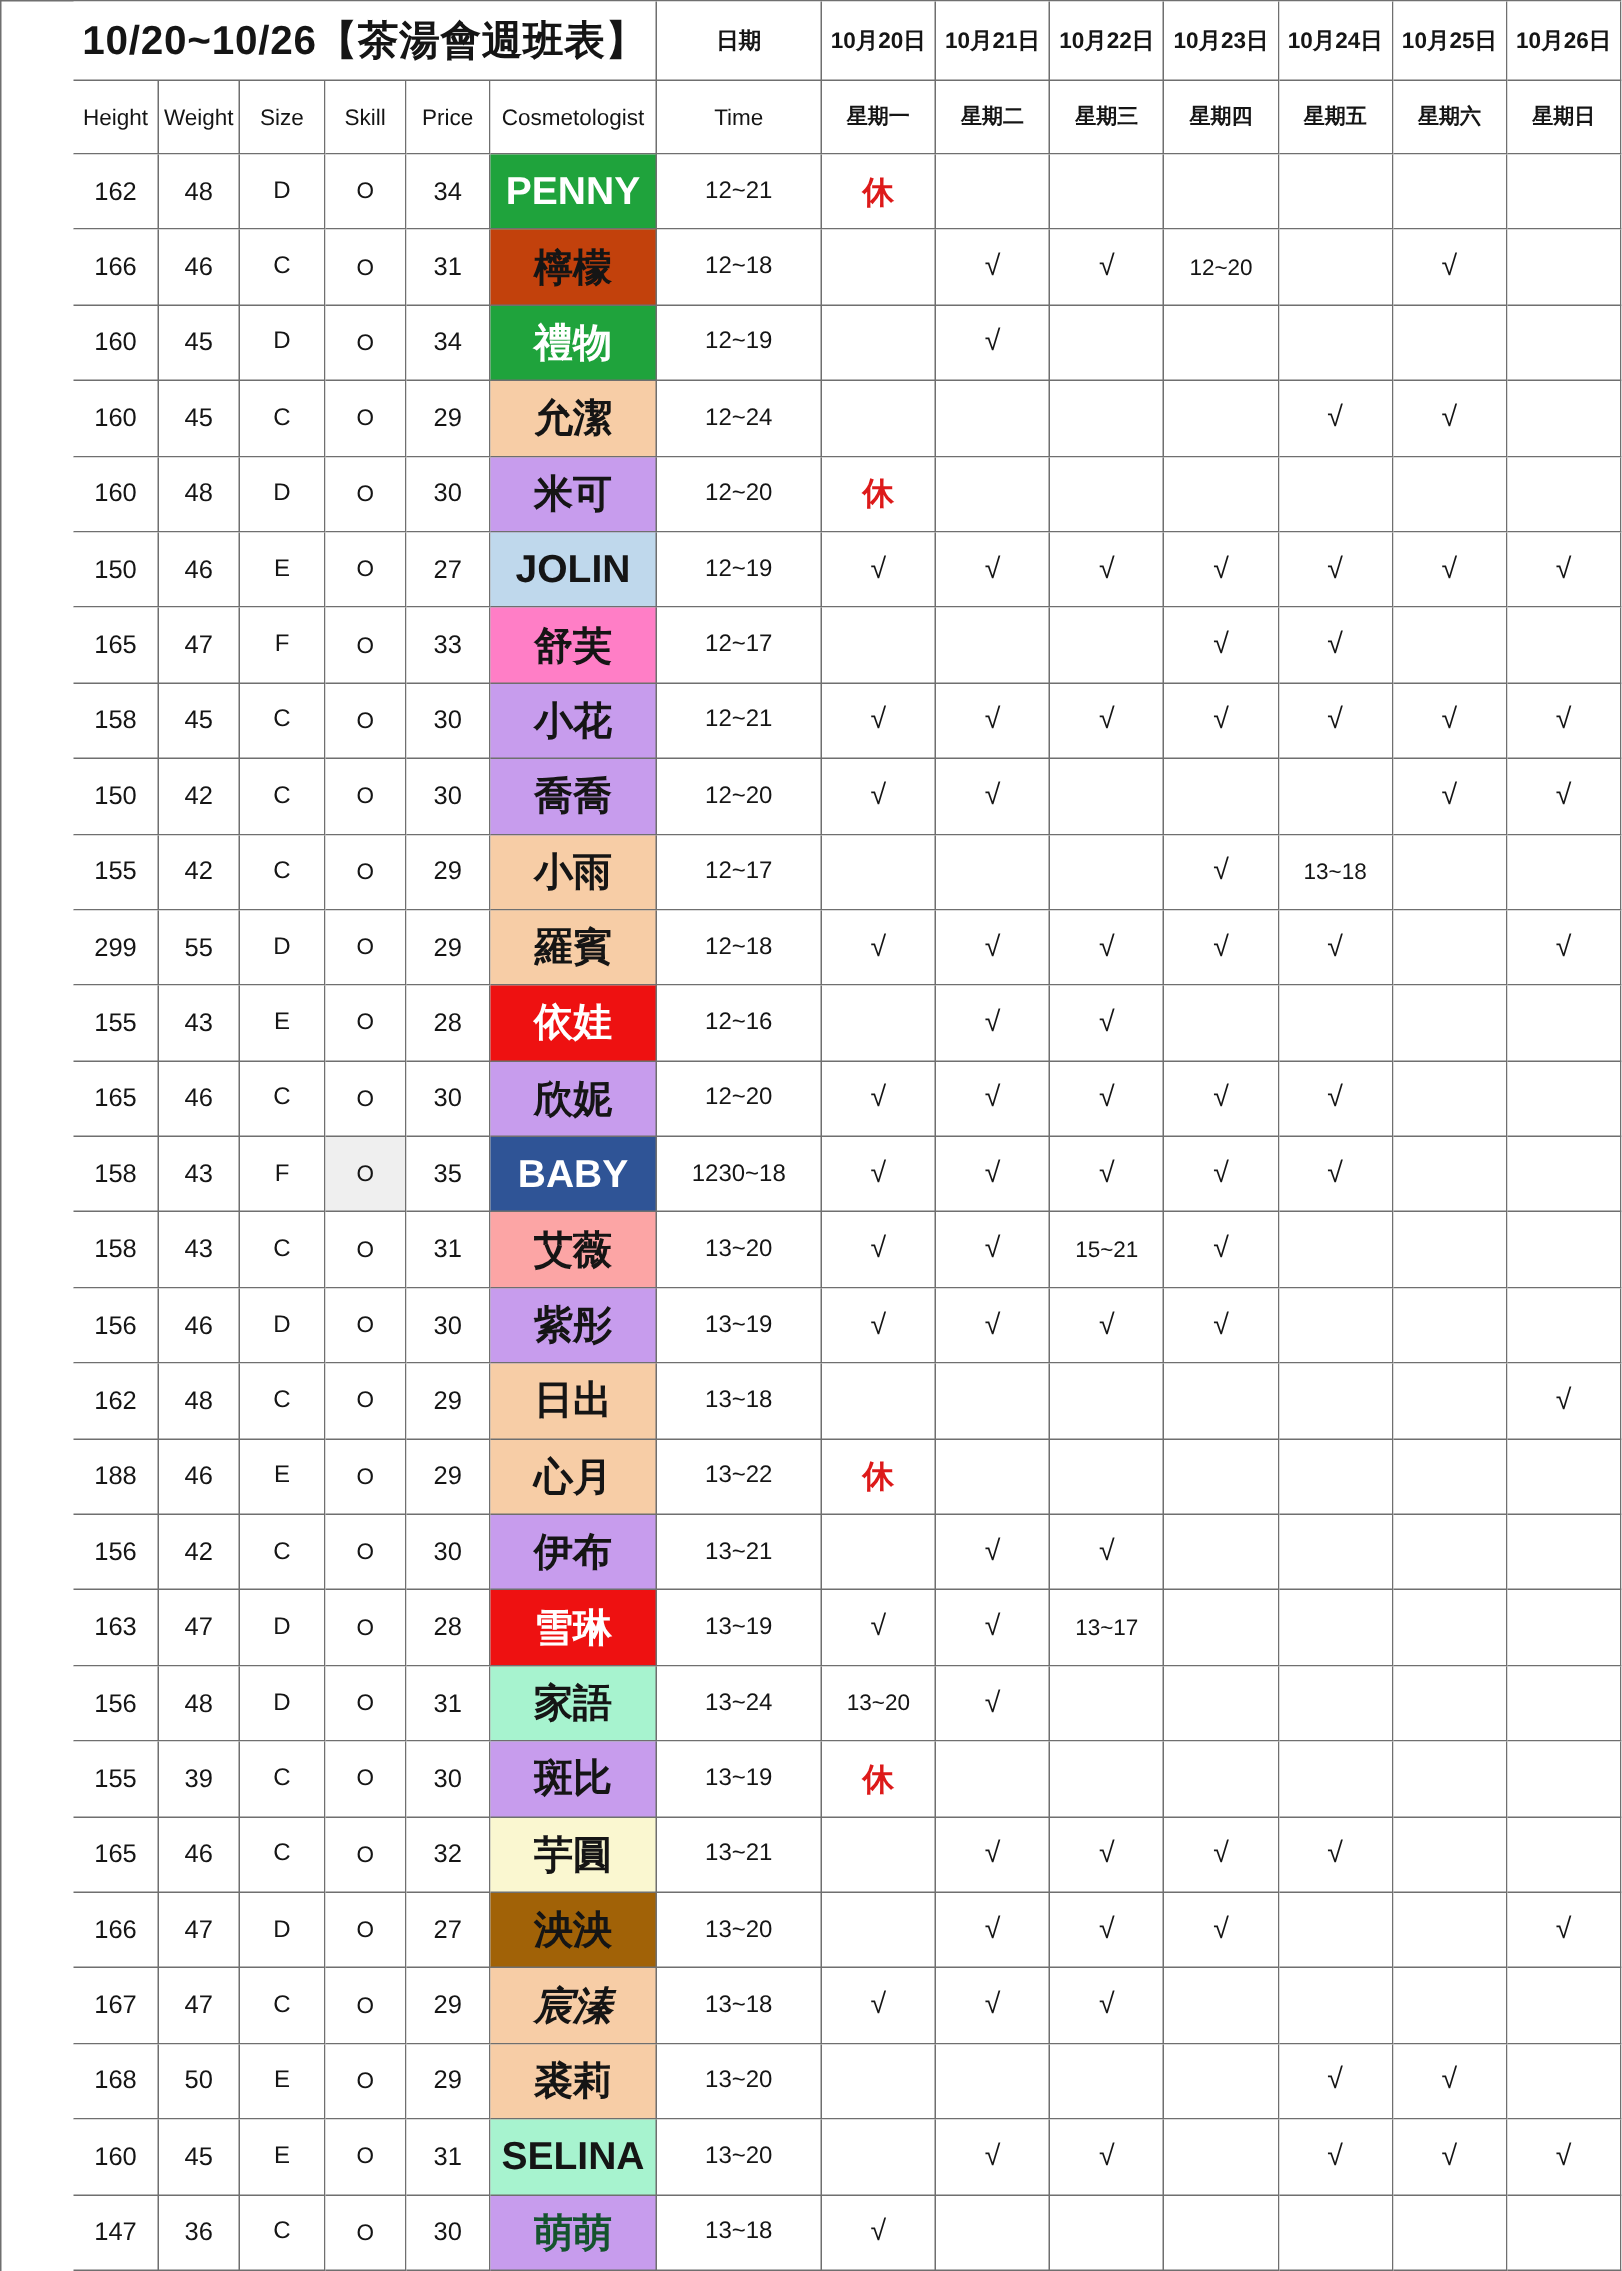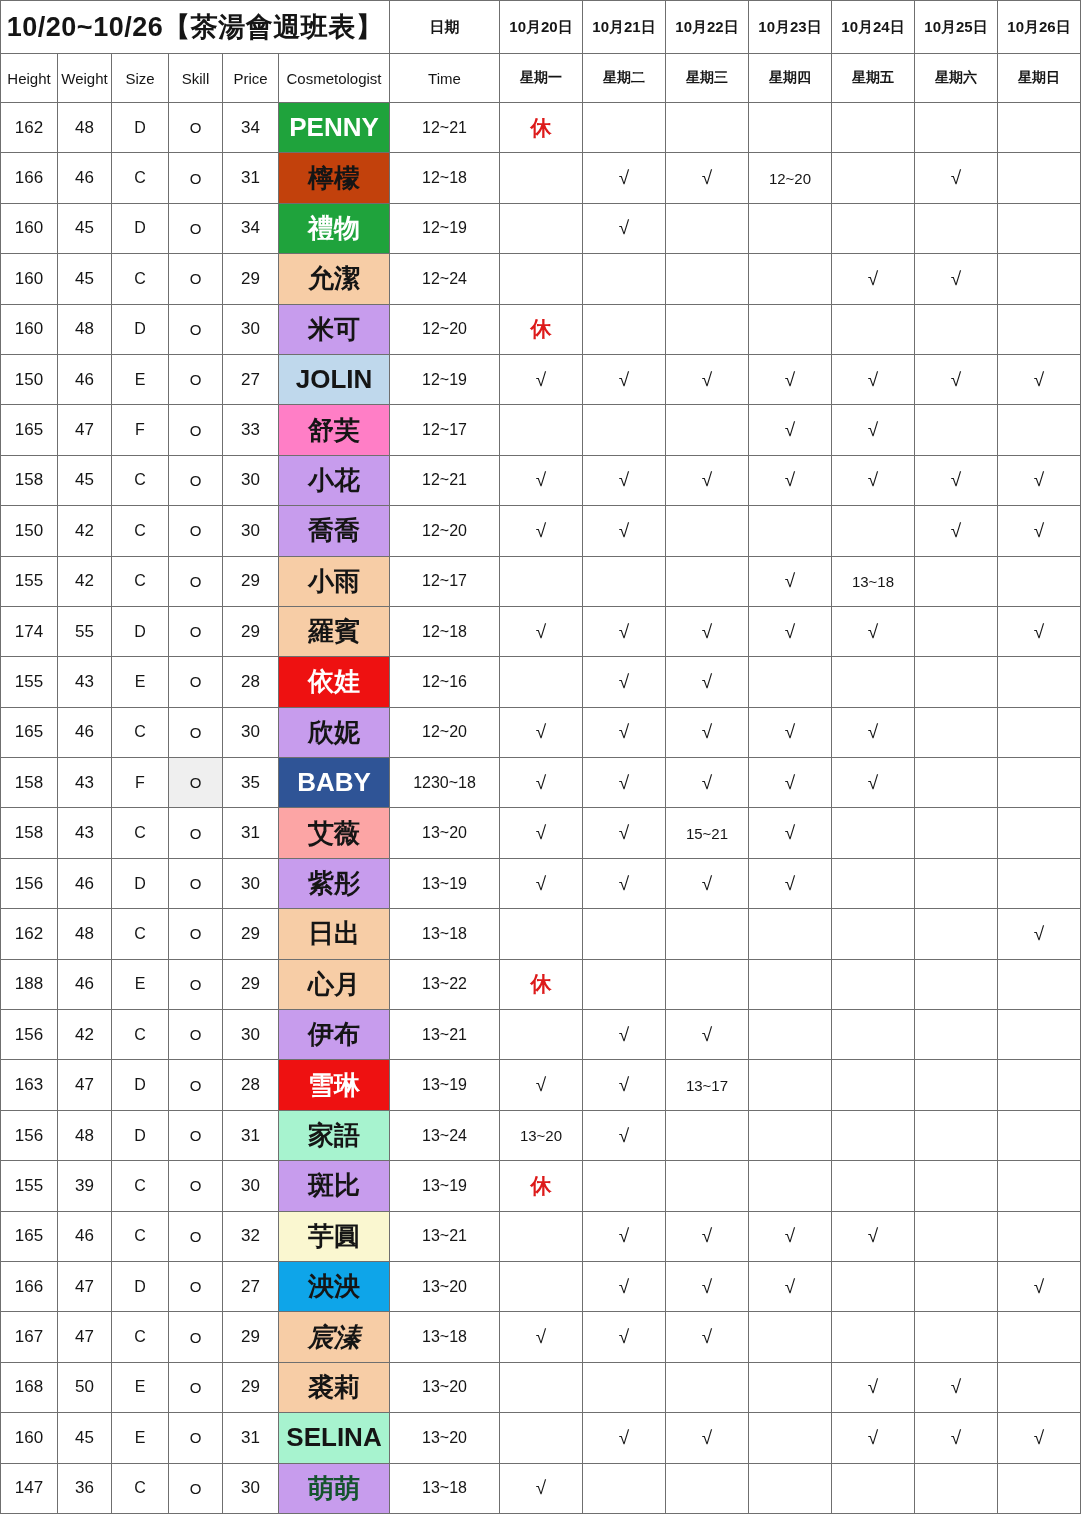--- a/index.html
+++ b/index.html
@@ -7,20 +7,21 @@
   body {
     width:1081px; height:1514px;
     font-family:"Liberation Sans","DejaVu Sans",sans-serif;
     color:#151515;
   }
   .table {
     width:1081px; height:1514px;
     display:flex; flex-direction:column;
     border-top:1px solid #6f6f6f;
     border-left:1px solid #6f6f6f;
+    padding-left:48px;
   }
   .row {
     display:grid;
     grid-template-columns:57px 54px 57px 54px 56px 111px 110px repeat(7,1fr);
   }
   .r-title { height:53px; }
   .r-head  { height:49px; }
   #rows { flex:1; display:flex; flex-direction:column; }
   .data-row { flex:1; display:grid;
     grid-template-columns:57px 54px 57px 54px 56px 111px 110px repeat(7,1fr);
@@ -237,21 +238,21 @@
         <div class="cell time-cell">12~17</div>
         <div class="cell sched"></div>
         <div class="cell sched"></div>
         <div class="cell sched"></div>
         <div class="cell sched">√</div>
         <div class="cell sched timetext">13~18</div>
         <div class="cell sched"></div>
         <div class="cell sched"></div>
       </div>
       <div class="data-row">
-        <div class="cell num">174</div>
+        <div class="cell num">299</div>
         <div class="cell num">55</div>
         <div class="cell letter">D</div>
         <div class="cell skill">O</div>
         <div class="cell num">29</div>
         <div class="cell name-cell" style="background: rgb(247, 205, 166); color: rgb(21, 21, 21);">羅賓</div>
         <div class="cell time-cell">12~18</div>
         <div class="cell sched">√</div>
         <div class="cell sched">√</div>
         <div class="cell sched">√</div>
         <div class="cell sched">√</div>
@@ -450,21 +451,21 @@
         <div class="cell sched">√</div>
         <div class="cell sched"></div>
         <div class="cell sched"></div>
       </div>
       <div class="data-row">
         <div class="cell num">166</div>
         <div class="cell num">47</div>
         <div class="cell letter">D</div>
         <div class="cell skill">O</div>
         <div class="cell num">27</div>
-        <div class="cell name-cell" style="background: #0ea5e9; color: rgb(21, 21, 21); text-align: right;">泱泱</div>
+        <div class="cell name-cell" style="background: #a16207; color: rgb(21, 21, 21); text-align: right;">泱泱</div>
         <div class="cell time-cell">13~20</div>
         <div class="cell sched"></div>
         <div class="cell sched">√</div>
         <div class="cell sched">√</div>
         <div class="cell sched">√</div>
         <div class="cell sched"></div>
         <div class="cell sched"></div>
         <div class="cell sched">√</div>
       </div>
       <div class="data-row">

